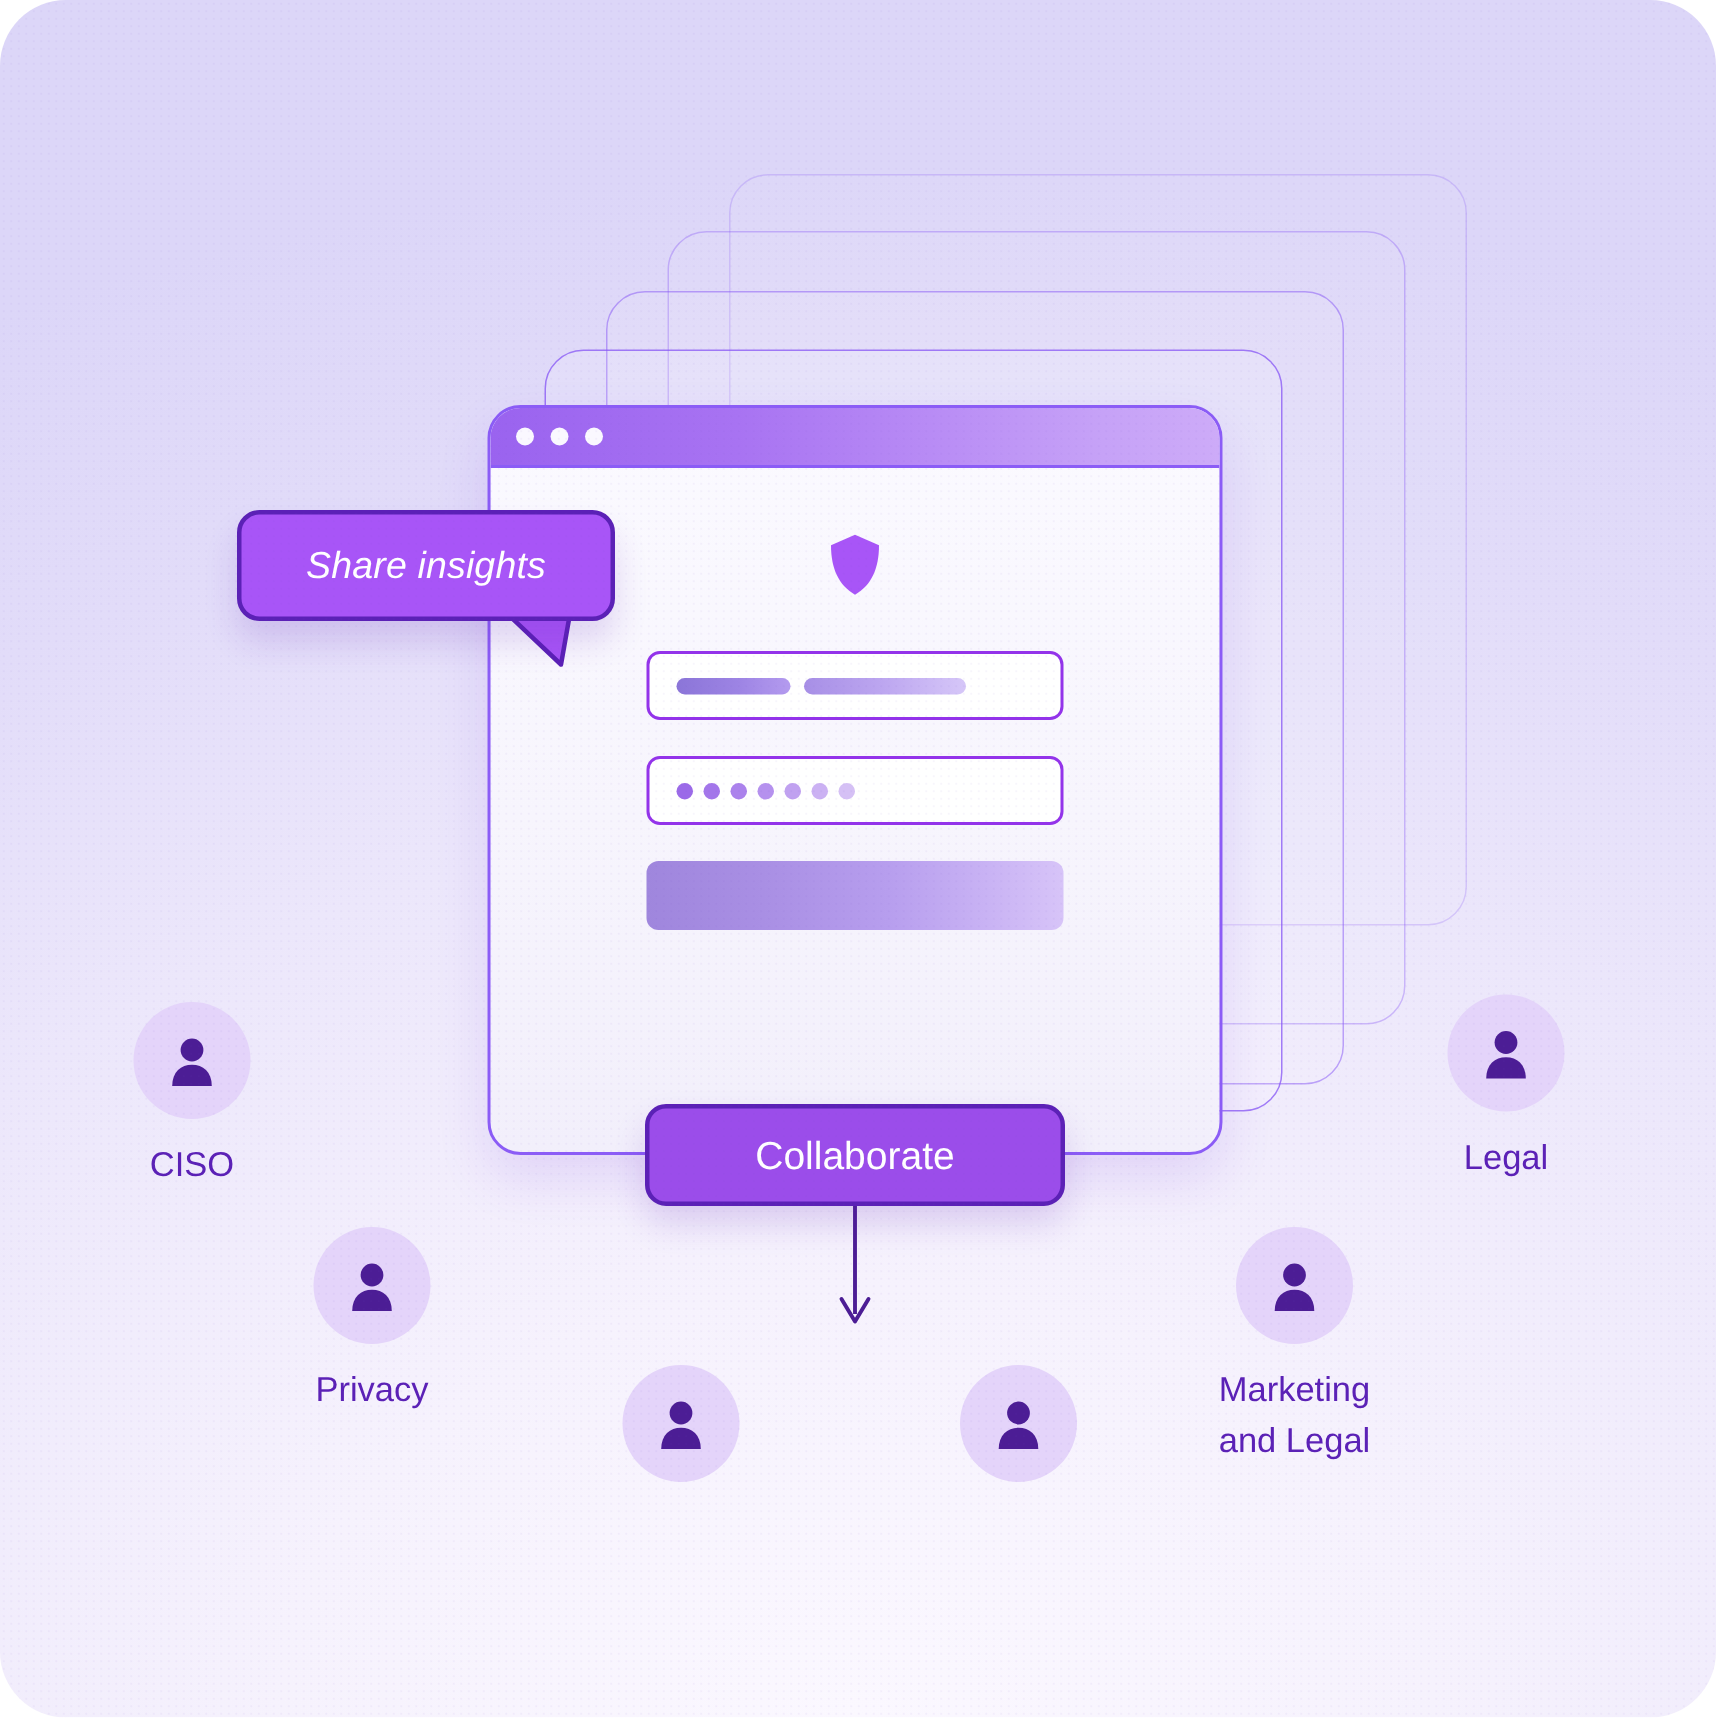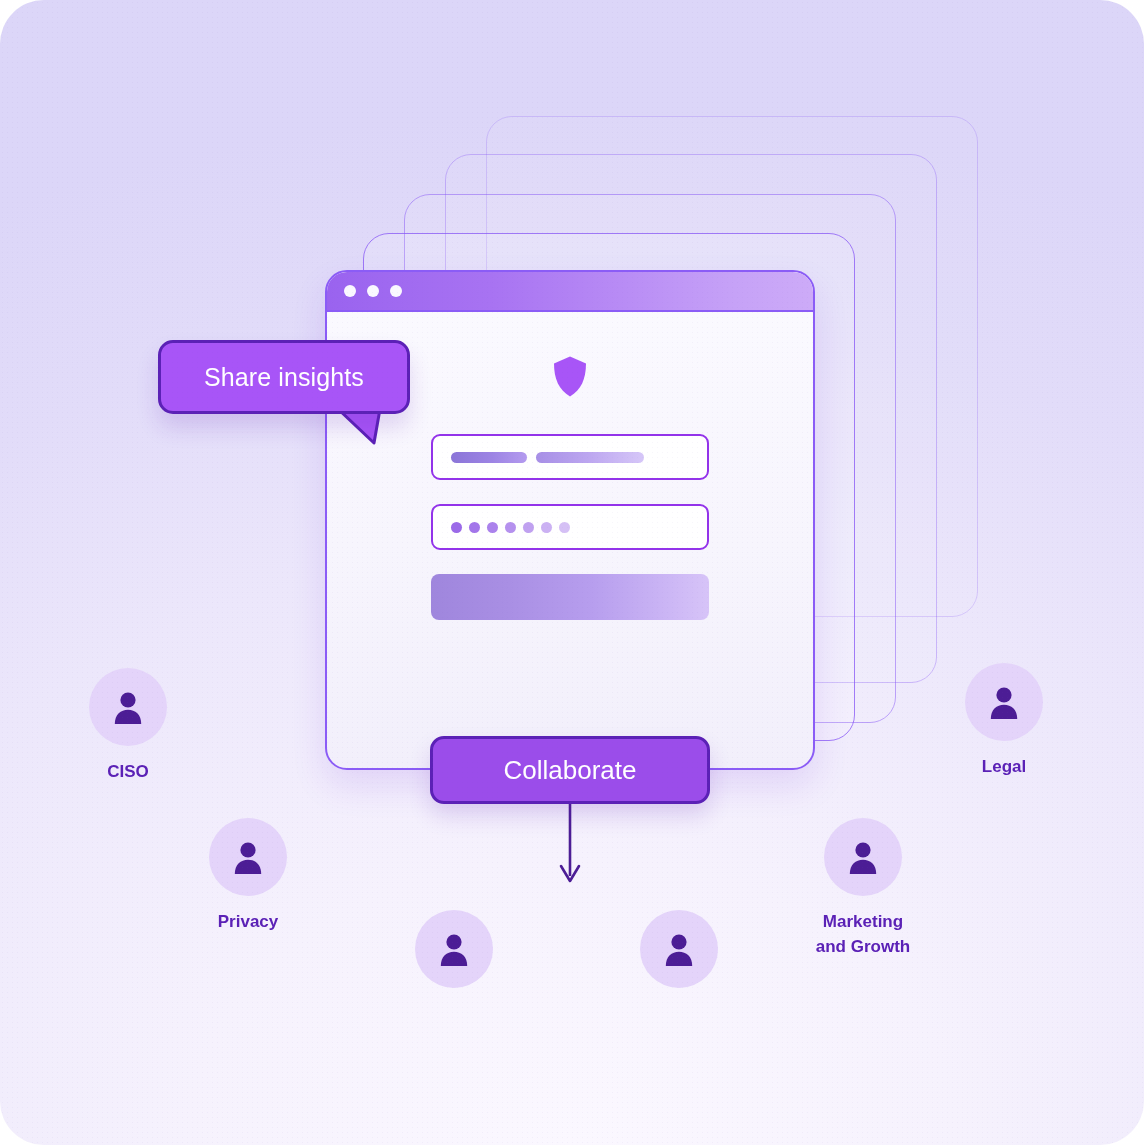--- a/index.html
+++ b/index.html
@@ -141,20 +141,21 @@
     align-items: center;
     justify-content: center;
     z-index: 30;
     box-shadow: 0 14px 22px rgba(91, 33, 182, 0.16);
   }
   #share-bubble-label {
     color: #ffffff;
     font-size: 25px;
     font-weight: 500;
     letter-spacing: 0.1px;
+    font-style: italic;
   }
   #bubble-tail {
     position: absolute;
     left: 336px;
     top: 409px;
     width: 46px;
     height: 38px;
     z-index: 29;
   }
 
@@ -201,22 +202,22 @@
     margin: 0 auto;
     border-radius: 50%;
     background: #e4d4fa;
     display: flex;
     align-items: center;
     justify-content: center;
   }
   .persona-label {
     margin-top: 13px;
     color: #5b21b6;
-    font-size: 17px;
-    font-weight: 700;
+    font-size: 23px;
+    font-weight: 400;
     line-height: 1.48;
     white-space: pre-line;
   }
 </style>
 </head>
 <body>
 
 <div id="scene">
 
   <div class="ghost-win ghost-1"></div>
@@ -312,21 +313,21 @@
         </div>
       </div>
       <div class="persona" style="left: 863px; top: 818px;">
         <div class="avatar-circle">
           <svg width="38" height="38" viewBox="0 0 38 38">
             <circle cx="19" cy="12" r="7.6" fill="#4c1d95"></circle>
             <path d="M5.8 36 C5.8 26.6 11.7 21.8 19 21.8 C26.3 21.8 32.2 26.6 32.2 36 Z" fill="#4c1d95"></path>
           </svg>
         </div>
         <div class="persona-label">Marketing
-and Growth</div>
+and Legal</div>
       </div>
       <div class="persona" style="left: 1004px; top: 663px;">
         <div class="avatar-circle">
           <svg width="38" height="38" viewBox="0 0 38 38">
             <circle cx="19" cy="12" r="7.6" fill="#4c1d95"></circle>
             <path d="M5.8 36 C5.8 26.6 11.7 21.8 19 21.8 C26.3 21.8 32.2 26.6 32.2 36 Z" fill="#4c1d95"></path>
           </svg>
         </div>
         <div class="persona-label">Legal</div>
       </div>

